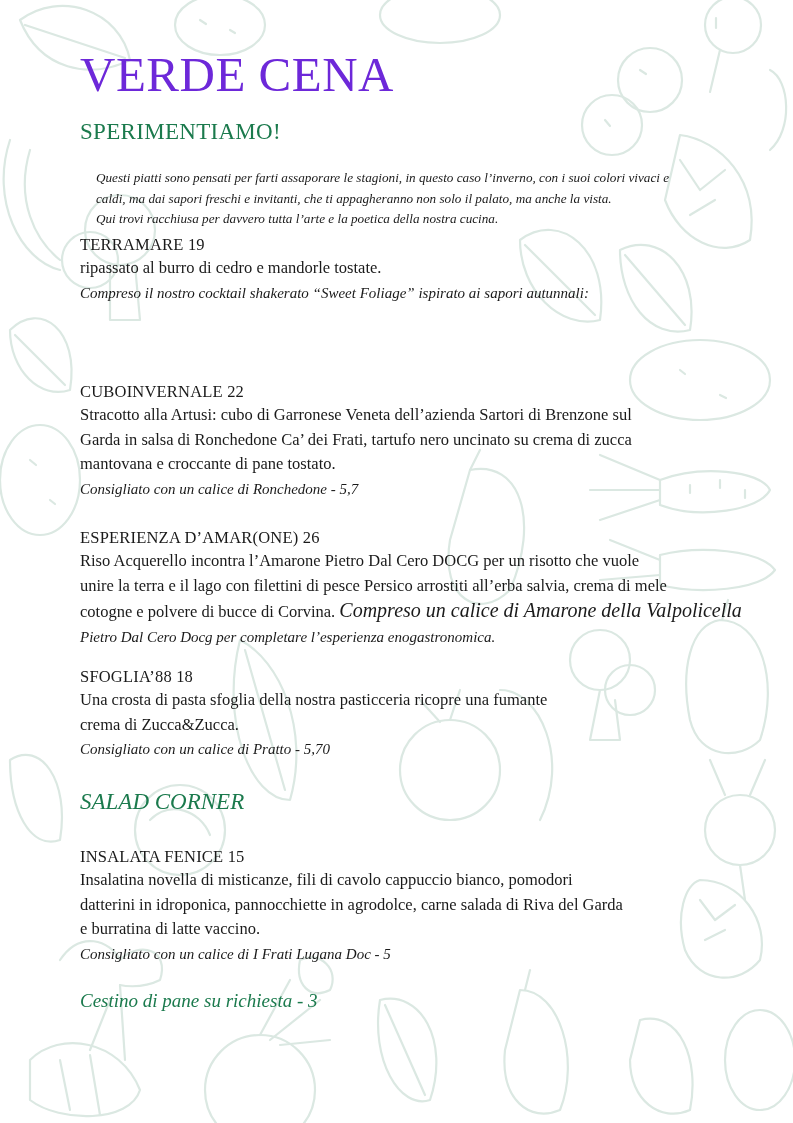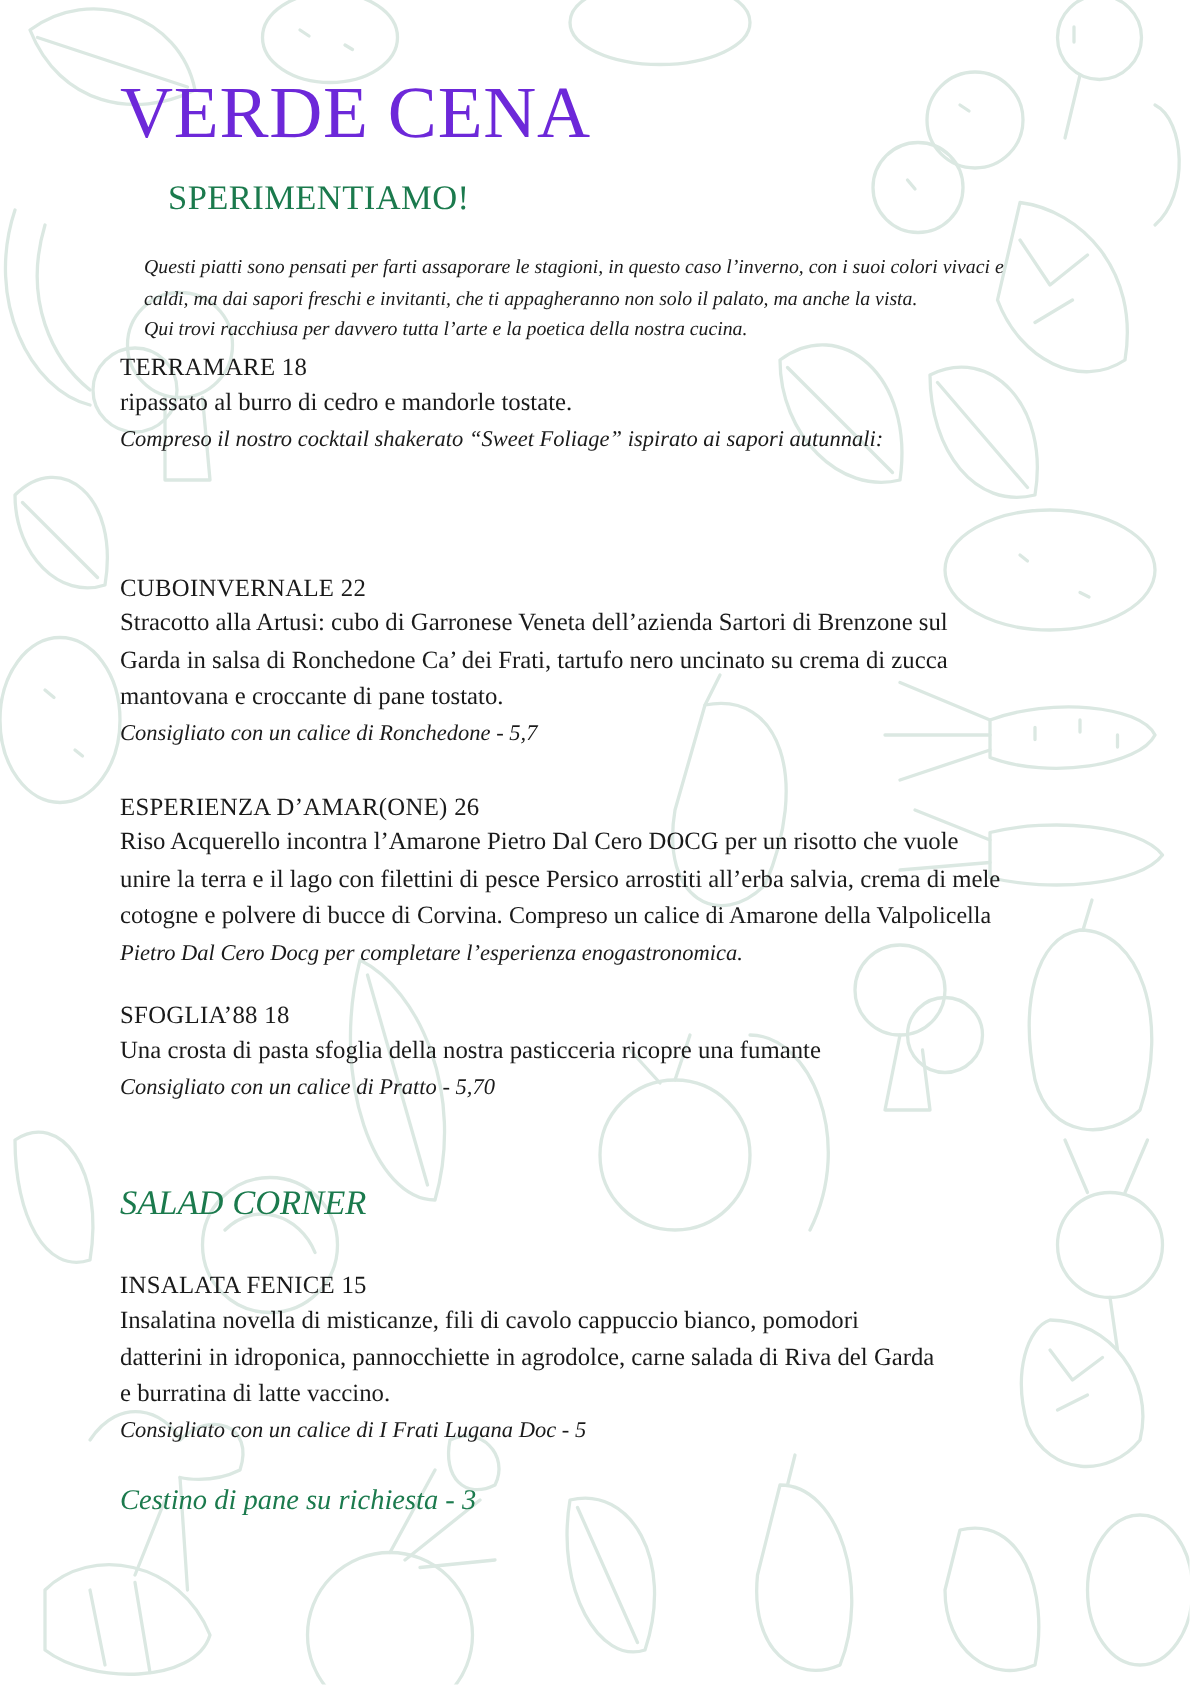--- a/index.html
+++ b/index.html
@@ -48,21 +48,20 @@
       left: 80px;
       margin: 0;
       font-weight: normal;
       color: #1b7a4d;
       line-height: 1;
     }
     .section-heading.caps {
       top: 120px;
       font-size: 23px;
       letter-spacing: 0.3px;
-      margin-left: 32px;
     }
     .section-heading.italic {
       top: 790px;
       font-size: 23px;
       font-style: italic;
     }
     .intro {
       position: absolute;
       left: 80px;
       top: 152px;
@@ -92,21 +91,22 @@
       line-height: 24.5px;
       margin: 0;
       white-space: nowrap;
       color: #1a1a1a;
     }
     .dish-line.it {
       font-style: italic;
       font-size: 15px;
     }
     .dish-line .it {
-      font-size: 16px;
+      font-style: italic;
+      font-size: 20px;
     }
     .bread-note {
       position: absolute;
       left: 80px;
       top: 990px;
       font-style: italic;
       font-size: 19px;
       color: #1b7a4d;
       margin: 0;
       white-space: nowrap;
@@ -266,21 +266,21 @@
 
   <h2 class="section-heading caps">SPERIMENTIAMO!</h2>
 
   <div class="intro">
     <p>Questi piatti sono pensati per farti assaporare le stagioni, in questo caso l’inverno, con i suoi colori vivaci e</p>
     <p>caldi, ma dai sapori freschi e invitanti, che ti appagheranno non solo il palato, ma anche la vista.</p>
     <p>Qui trovi racchiusa per davvero tutta l’arte e la poetica della nostra cucina.</p>
   </div>
 
   <div class="dish" style="top:234px;">
-    <p class="dish-name">TERRAMARE 18</p>
+    <p class="dish-name">TERRAMARE 19</p>
     <p class="dish-line">ripassato al burro di cedro e mandorle tostate.</p>
     <p class="dish-line it">Compreso il nostro cocktail shakerato “Sweet Foliage” ispirato ai sapori autunnali:</p>
   </div>
 
   <div class="dish" style="top:381px;">
     <p class="dish-name">CUBOINVERNALE 22</p>
     <p class="dish-line">Stracotto alla Artusi: cubo di Garronese Veneta dell’azienda Sartori di Brenzone sul</p>
     <p class="dish-line">Garda in salsa di Ronchedone Ca’ dei Frati, tartufo nero uncinato su crema di zucca</p>
     <p class="dish-line">mantovana e croccante di pane tostato.</p>
     <p class="dish-line it">Consigliato con un calice di Ronchedone - 5,7</p>
@@ -290,20 +290,21 @@
     <p class="dish-name">ESPERIENZA D’AMAR(ONE) 26</p>
     <p class="dish-line">Riso Acquerello incontra l’Amarone Pietro Dal Cero DOCG per un risotto che vuole</p>
     <p class="dish-line">unire la terra e il lago con filettini di pesce Persico arrostiti all’erba salvia, crema di mele</p>
     <p class="dish-line"><span>cotogne e polvere di bucce di Corvina. </span><span class="it">Compreso un calice di Amarone della Valpolicella</span></p>
     <p class="dish-line it">Pietro Dal Cero Docg per completare l’esperienza enogastronomica.</p>
   </div>
 
   <div class="dish" style="top:666px;">
     <p class="dish-name">SFOGLIA’88 18</p>
     <p class="dish-line">Una crosta di pasta sfoglia della nostra pasticceria ricopre una fumante</p>
+    <p class="dish-line">crema di Zucca&amp;Zucca.</p>
     <p class="dish-line it">Consigliato con un calice di Pratto - 5,70</p>
   </div>
 
   <h2 class="section-heading italic">SALAD CORNER</h2>
 
   <div class="dish" style="top:846px;">
     <p class="dish-name">INSALATA FENICE 15</p>
     <p class="dish-line">Insalatina novella di misticanze, fili di cavolo cappuccio bianco, pomodori</p>
     <p class="dish-line">datterini in idroponica, pannocchiette in agrodolce, carne salada di Riva del Garda</p>
     <p class="dish-line">e burratina di latte vaccino.</p>

